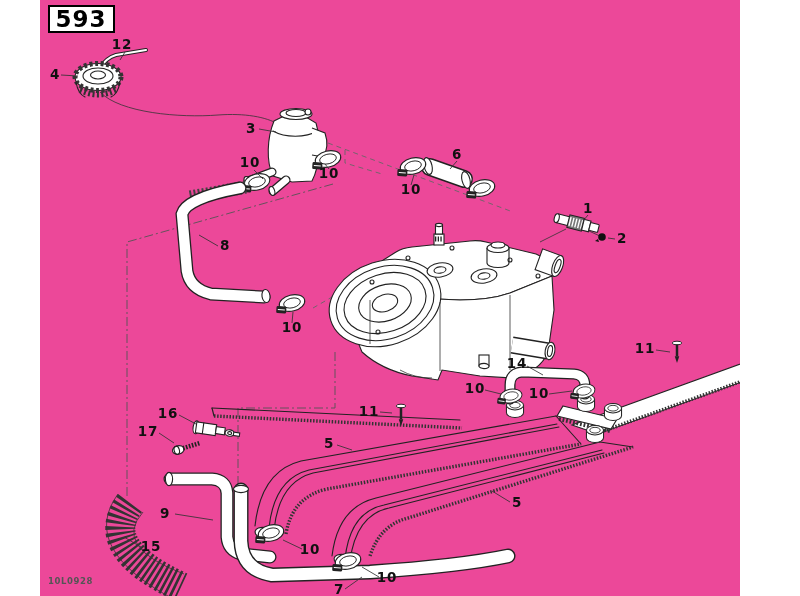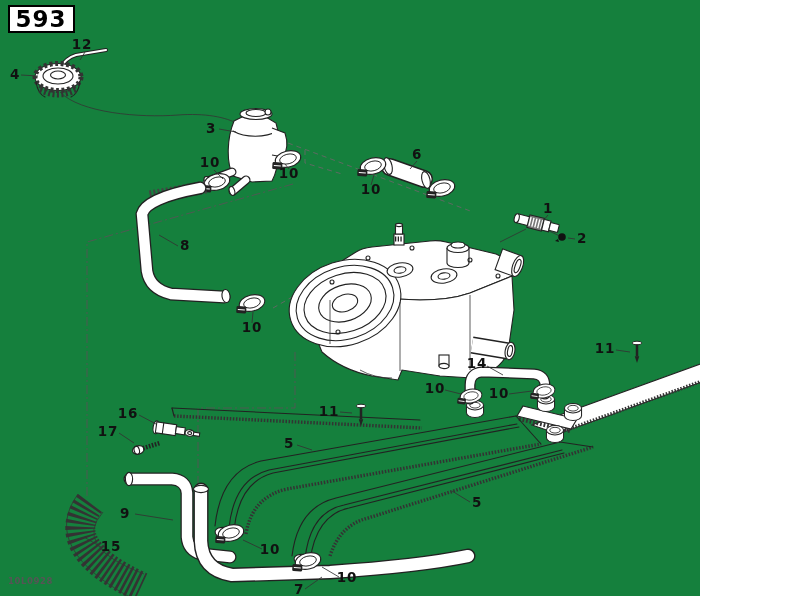--- a/index.html
+++ b/index.html
@@ -1,17 +1,17 @@
 <!DOCTYPE html>
 <html><head>
 <meta charset="utf-8">
 <style>
   html,body{margin:0;padding:0;background:#fff;}
-  .stage{position:relative;width:700px;height:596px;background:#15803d;overflow:hidden;
-         font-family:"DejaVu Sans",sans-serif;}
+  .stage{position:relative;width:700px;height:596px;background:#ec4899;overflow:hidden;
+         font-family:"DejaVu Sans",sans-serif;margin-left:40px;}
   svg{display:block}
   .ln{stroke:#222;fill:none;stroke-width:1.1;stroke-linecap:round;stroke-linejoin:round}
   .thin{stroke:#333;fill:none;stroke-width:.8}
   .fw{fill:#fff;stroke:#222;stroke-width:1.1}
   .leader{stroke:#333;stroke-width:.85;fill:none}
   .dashdot{stroke:#555;stroke-width:.9;fill:none;stroke-dasharray:9 3 2 3}
   .dashed{stroke:#666;stroke-width:.9;fill:none;stroke-dasharray:5 4}
   .callout{font-family:"DejaVu Sans",sans-serif;font-size:13.5px;font-weight:600;fill:#111;
            letter-spacing:.8px;text-anchor:middle}
   .titletxt{font-family:"DejaVu Sans",sans-serif;font-size:23px;font-weight:800;fill:#000;

